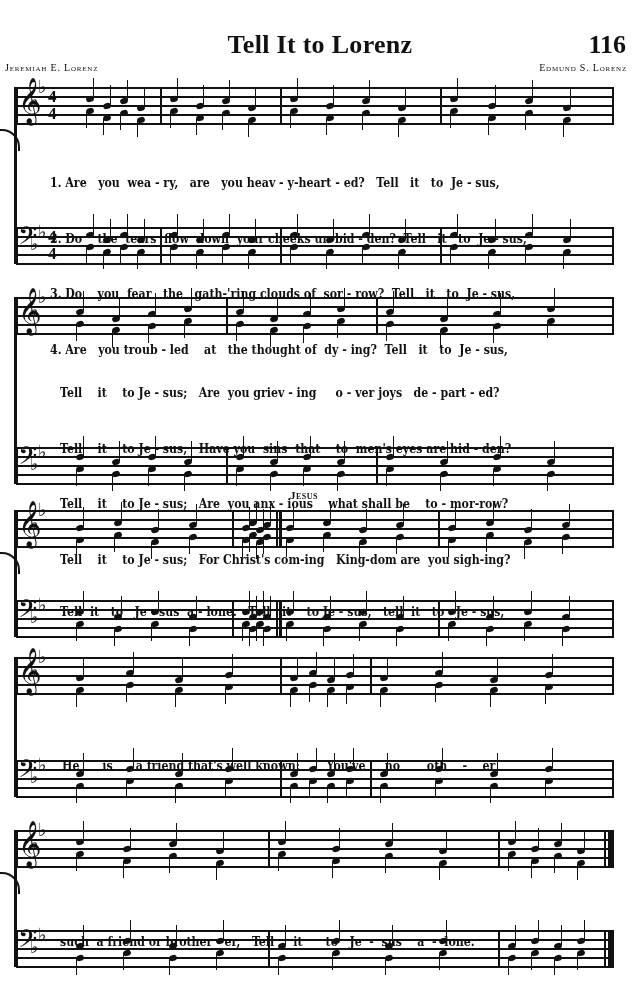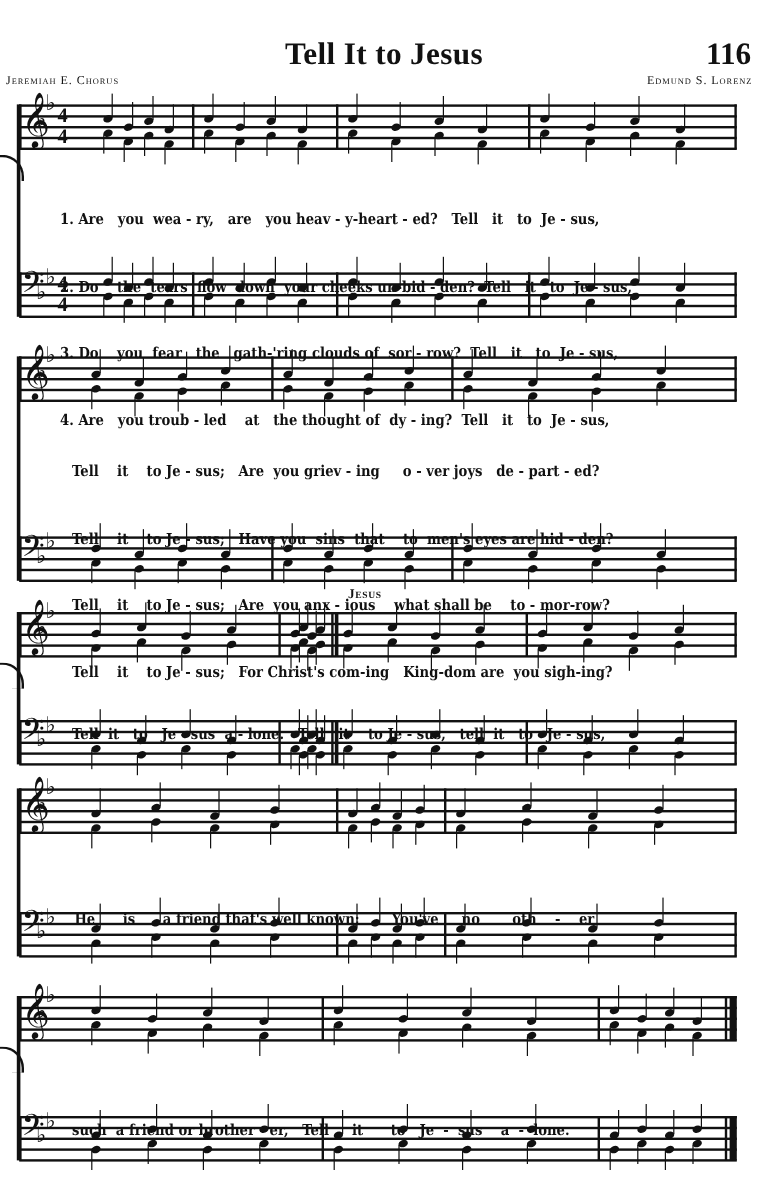--- a/index.html
+++ b/index.html
@@ -21,23 +21,23 @@
   .stem{position:absolute;width:1.3px;background:#111;}
   .sysbar{position:absolute;left:14px;width:3px;background:#111;}
   .brace{position:absolute;left:0;width:18px;height:20px;border-top:2px solid #111;border-right:2px solid #111;border-top-right-radius:18px;}
   .lyrics{position:absolute;left:50px;width:560px;font-family:"DejaVu Serif",serif;font-weight:bold;font-size:12.5px;line-height:18.5px;white-space:pre;transform:scaleX(0.88);transform-origin:left top;}
   .final{position:absolute;width:6px;background:#111;}
   .finalthin{position:absolute;width:2px;background:#111;}
 </style>
 </head>
 <body>
 
-<div class="abs title">Tell It to Jesus</div>
+<div class="abs title">Tell It to Lorenz</div>
 <div class="abs hnum">116</div>
-<div class="abs credit l">Jeremiah E. Chorus</div>
+<div class="abs credit l">Jeremiah E. Lorenz</div>
 <div class="abs credit r">Edmund S. Lorenz</div>
 
 <div id="score">
     <div class="sysbar" style="top: 87px; height: 177px;"></div>
     <div class="brace" style="top: 129px;"></div>
     <div class="staff" style="top: 87px;">
       <div class="line" style="top: 0px;"></div>
       <div class="line" style="top: 9px;"></div>
       <div class="line" style="top: 18px;"></div>
       <div class="line" style="top: 27px;"></div>

